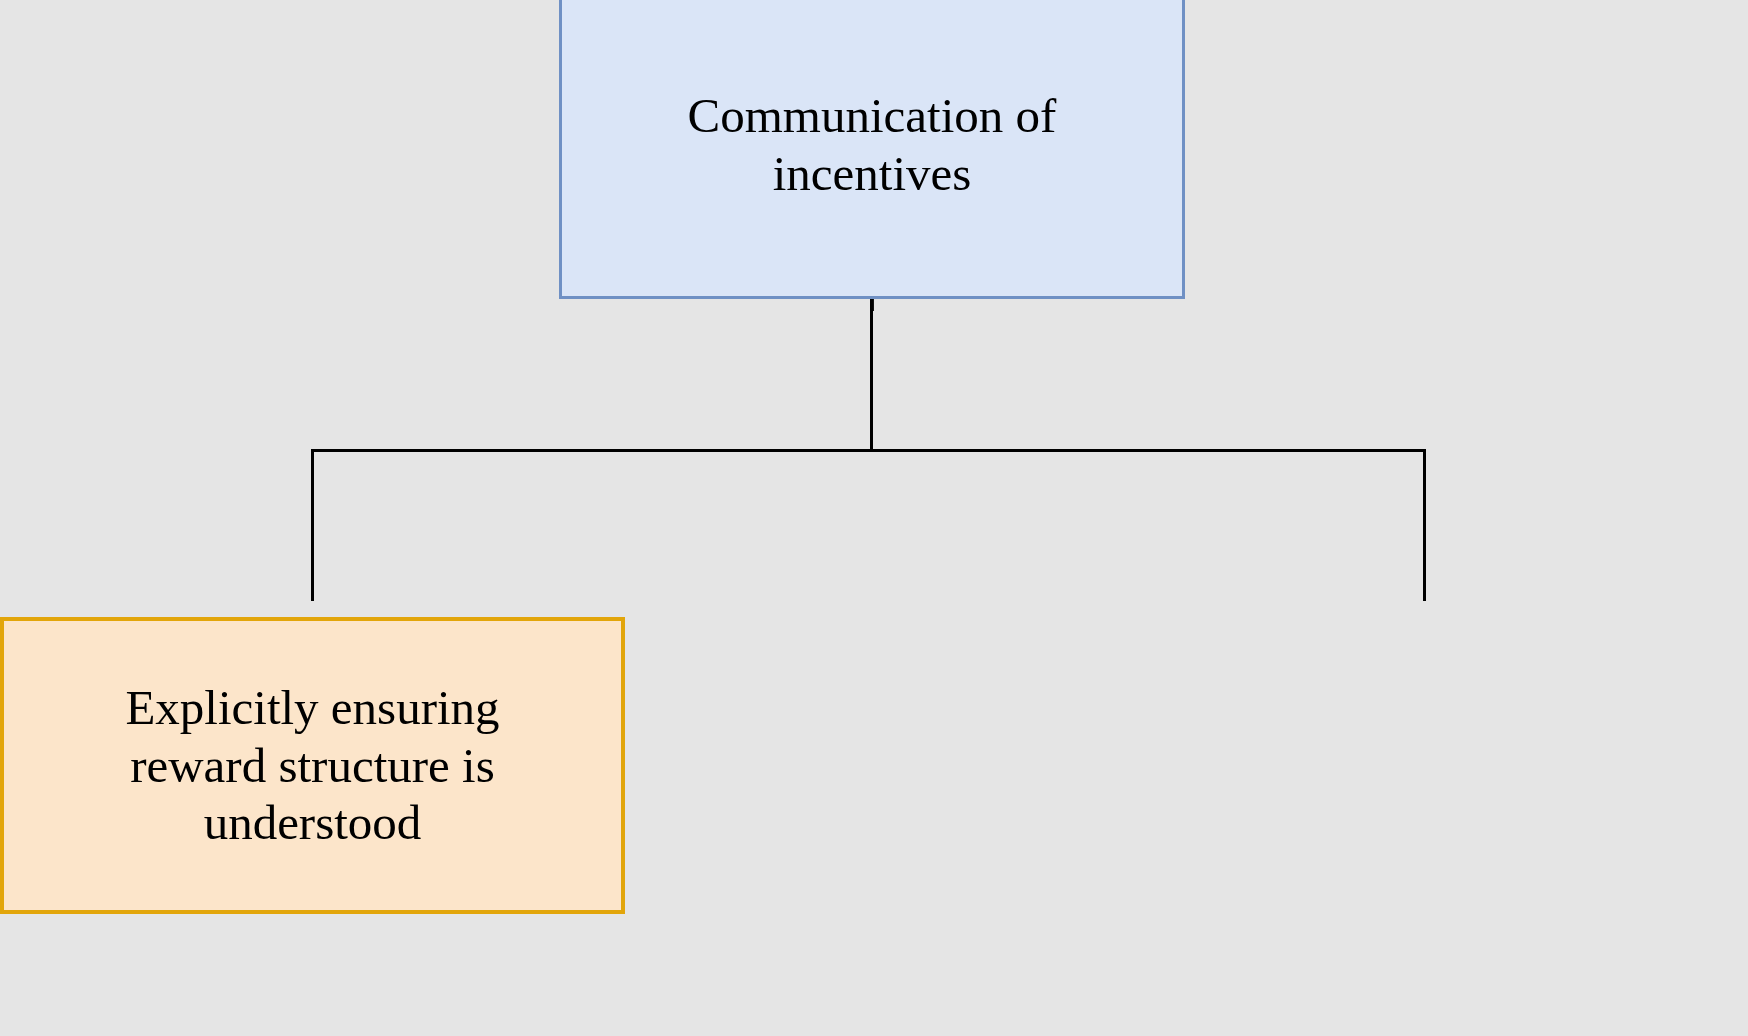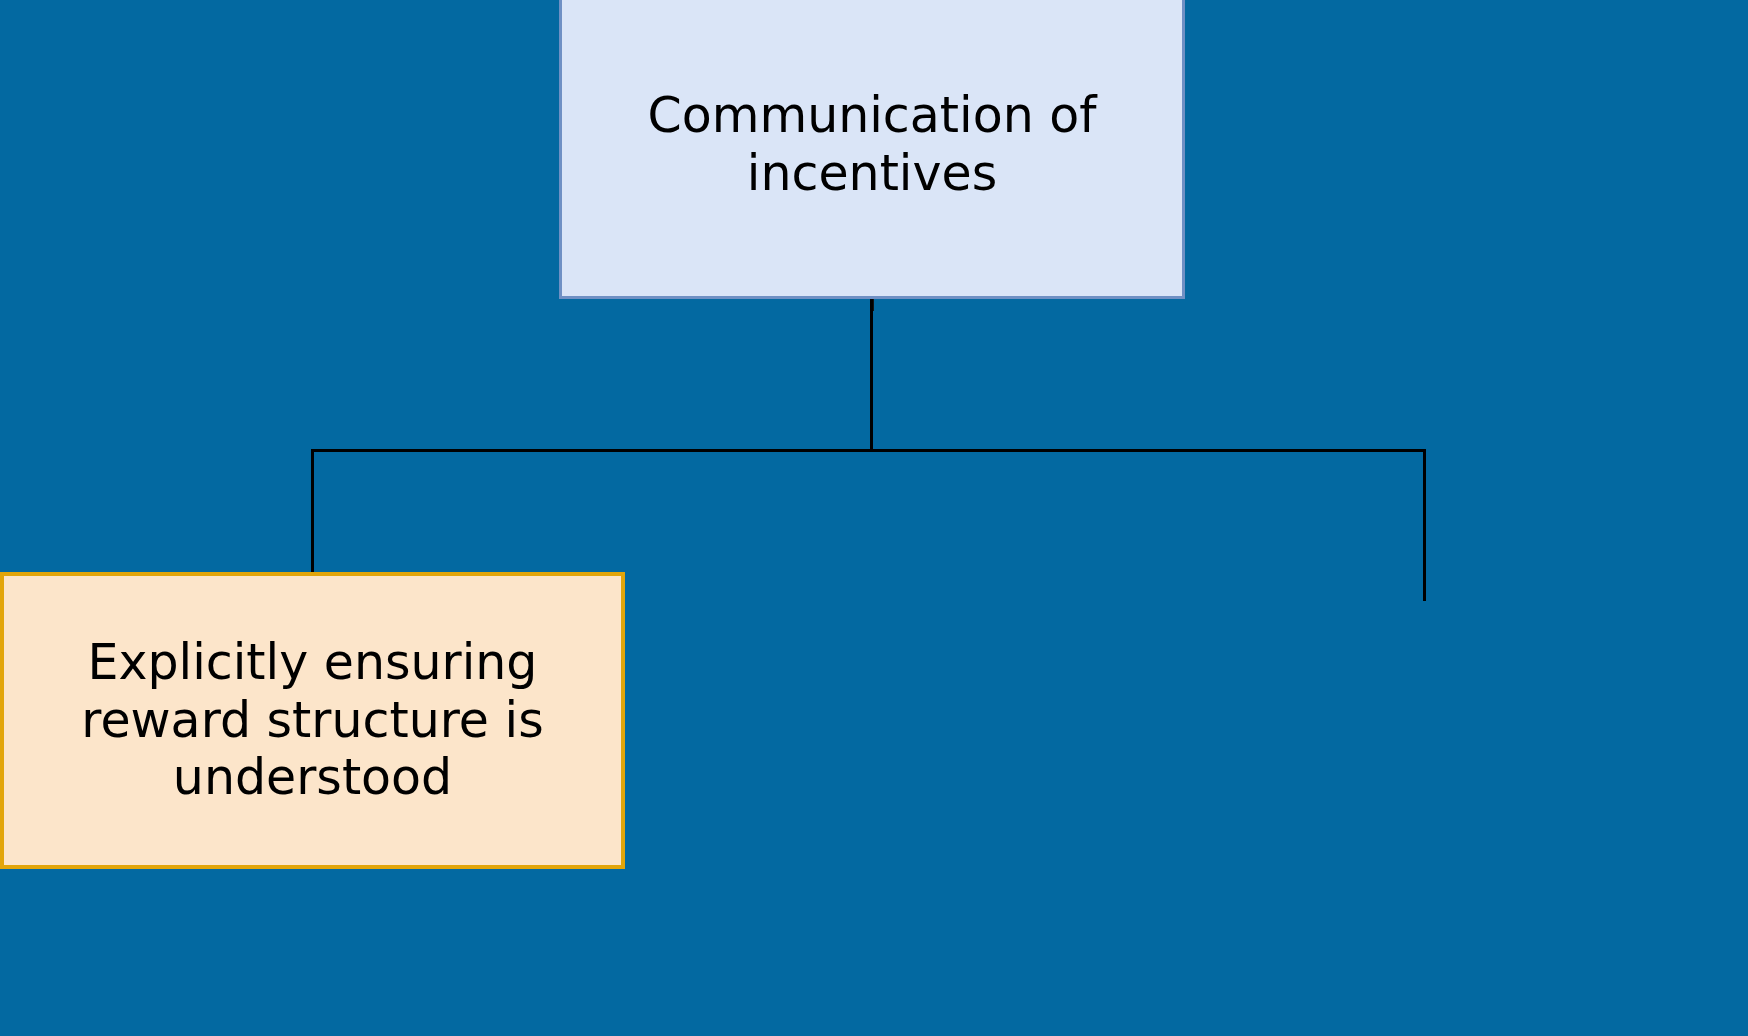--- a/index.html
+++ b/index.html
@@ -11,21 +11,22 @@
   body {
     width: 1748px;
     height: 1036px;
     overflow: hidden;
     font-family: "DejaVu Sans", sans-serif;
   }
   #canvas {
     position: relative;
     width: 1748px;
     height: 1036px;
-    background: #0369a1;
+    background: #e5e5e5;
+    font-family: Liberation Serif, serif;
   }
   .node {
     position: absolute;
     box-sizing: border-box;
     display: flex;
     align-items: center;
     justify-content: center;
     text-align: center;
     color: #000000;
     line-height: 1.18;
@@ -39,21 +40,21 @@
     top: -4px;
     width: 626px;
     height: 303px;
     background: #dae5f7;
     border: 3px solid #6f90c4;
     font-size: 49px;
     padding: 0 18px 6px 18px;
   }
   
   .node-leaf {
-    top: 572px;
+    top: 617px;
     height: 297px;
     background: #fce5ca;
     border: 4px solid #e2a50a;
     font-size: 49px;
     padding: 16px 14px;
   }
   .node-leaf-left {
     left: 0px;
     width: 625px;
   }

